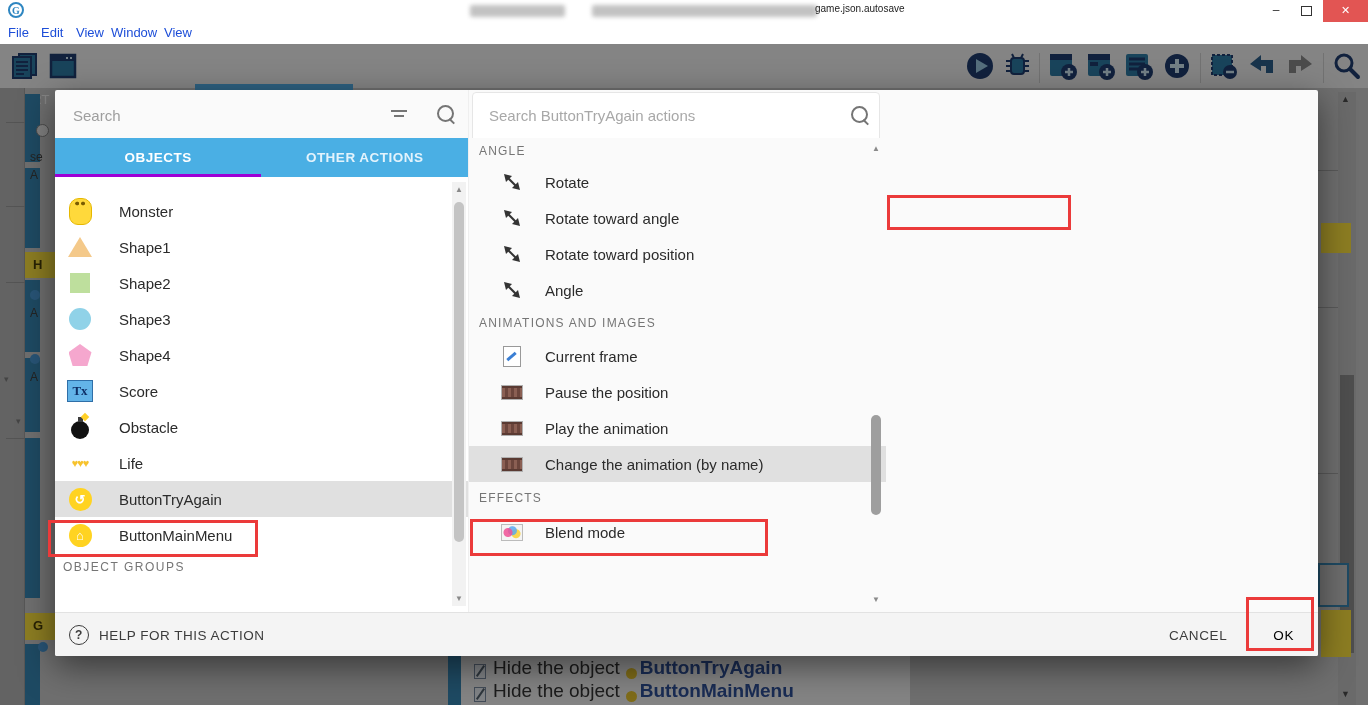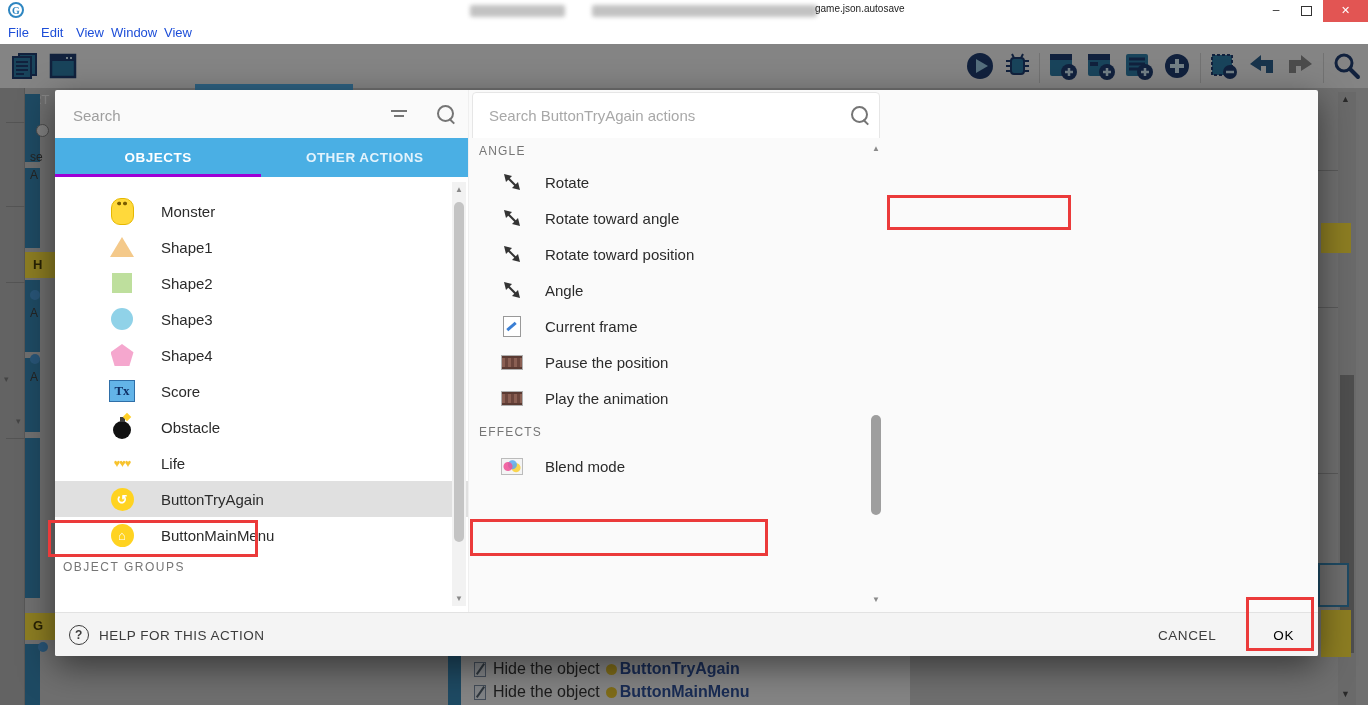--- a/index.html
+++ b/index.html
@@ -32,21 +32,21 @@
   .left-margin{position:absolute;left:0;top:44px;width:24px;height:617px;background:#B5B5B5;border-right:1px solid #9E9E9E;}
   .tree-line{position:absolute;height:1px;background:#9A9A9A;}
   .tree-arrow{position:absolute;color:#7d7d7d;font-size:9px;}
   .ebar{position:absolute;left:25px;width:15px;background:#3888B4;}
   .yrow{position:absolute;left:25px;width:30px;background:#FFE33E;}
   .yrow-letter{position:absolute;color:#4a3e08;font-size:13px;font-weight:bold;}
   .gear-dot{position:absolute;width:10px;height:10px;border-radius:50%;background:#4A9AD8;}
   .clock-dot{position:absolute;width:11px;height:11px;border-radius:50%;background:#ECECEC;border:1px solid #8a8a8a;}
   .event-block{position:absolute;left:448px;top:611px;width:462px;height:50px;background:#F0F0F0;}
   .event-block .drag{position:absolute;left:0;top:0;width:13px;height:50px;background:#3888B4;}
-  .ev-row{position:absolute;left:26px;height:20px;display:flex;align-items:center;font-size:16px;color:#333;}
+  .ev-row{position:absolute;left:26px;height:20px;display:flex;align-items:flex-end;font-size:19px;color:#333;}
   .hide-icon{display:inline-block;width:10px;height:13px;background:#E9EEF4;border:1px solid #7a8aa0;margin-right:7px;position:relative;}
   .hide-icon::after{content:"";position:absolute;left:-1px;top:5px;width:13px;height:2px;background:#55636f;transform:rotate(-55deg);}
   .obj-dot{display:inline-block;width:11px;height:11px;border-radius:50%;background:#E8C52E;margin:0 3px 0 6px;}
   .ev-name{font-weight:bold;color:#2F5099;}
   .bg-scroll{position:absolute;left:1338px;top:48px;width:18px;height:613px;background:#C2C2C2;}
   .bg-thumb{position:absolute;left:1340px;top:331px;width:14px;height:278px;background:#8F8F8F;}
   .bg-arrow{position:absolute;left:1341px;font-size:9px;color:#4e4e4e;}
   .sep-line{position:absolute;left:1318px;width:20px;height:1px;background:#A5A5A5;}
   .yblock{position:absolute;left:1321px;width:30px;background:#FFE33E;}
   .bluebox{position:absolute;left:1318px;top:519px;width:27px;height:40px;border:2px solid #3888B4;background:#C6C6C6;}
@@ -65,21 +65,21 @@
   .mag{width:13px;height:13px;border:2px solid #757575;border-radius:50%;position:absolute;}
   .mag::after{content:"";position:absolute;left:11px;top:11px;width:7px;height:2px;background:#757575;transform:rotate(45deg);transform-origin:0 0;}
   .mag-l{left:382px;top:15px;}
   .tabs{position:absolute;left:0;top:48px;width:413px;height:39px;background:#4AAFE4;display:flex;}
   .tab{width:50%;text-align:center;line-height:39px;color:#fff;font-size:13.5px;font-weight:bold;letter-spacing:.5px;}
   .tab.inactive{color:#E3F3FC;}
   .tab-underline{position:absolute;left:0;top:84px;width:206px;height:4px;background:#9C00D5;}
   .obj-list{position:absolute;left:0;top:87px;width:413px;height:435px;background:#fff;padding-top:16px;box-sizing:border-box;overflow:hidden;}
   .obj-row{height:36px;display:flex;align-items:center;padding-left:12px;}
   .obj-row.selected{background:#E0E0E0;}
-  .oicon{width:26px;height:27px;display:flex;align-items:center;justify-content:center;flex:0 0 26px;margin-left:42px;}
+  .oicon{width:26px;height:27px;display:flex;align-items:center;justify-content:center;flex:0 0 26px;}
   .olabel{margin-left:26px;font-size:15px;color:#2b2b2b;}
   .group-header{margin-top:7px;padding-left:8px;font-size:12px;color:#757575;letter-spacing:1.5px;}
   
   .ic-monster{width:21px;height:25px;border-radius:10px 10px 9px 9px;border:1px solid #e6b800;
     background:radial-gradient(circle at 34% 18%,#7a5c00 1.6px,transparent 2.2px),
                radial-gradient(circle at 62% 18%,#7a5c00 1.6px,transparent 2.2px),#FFD93B;}
   .ic-tri{width:0;height:0;border-left:12px solid transparent;border-right:12px solid transparent;border-bottom:20px solid #F4C98A;}
   .ic-sq{width:20px;height:20px;background:#BEDF9D;}
   .ic-circ{width:22px;height:22px;border-radius:50%;background:#90D2E8;}
   .ic-pent{width:23px;height:22px;background:#F5A7CE;clip-path:polygon(50% 0,100% 38%,82% 100%,18% 100%,0 38%);}
@@ -131,21 +131,21 @@
   .expr-btn{position:absolute;left:343px;top:106px;width:84px;height:33px;background:#4AAFE4;border:none;border-radius:2px;
             box-shadow:0 1px 3px rgba(0,0,0,.35);color:#fff;display:flex;align-items:center;justify-content:center;gap:6px;cursor:pointer;}
   .expr-btn .sigma{font-size:17px;font-weight:bold;}
   .expr-btn .abc{font-size:12.5px;font-weight:bold;}
 
   .dlg-footer{position:absolute;left:0;top:522px;width:1263px;height:44px;background:#F4F4F4;border-top:1px solid #E2E2E2;}
   .help{position:absolute;left:14px;top:0;height:44px;display:flex;align-items:center;gap:10px;color:#3c3c3c;
         font-size:13.5px;letter-spacing:.5px;}
   .qicon{width:18px;height:18px;border:1.5px solid #3c3c3c;border-radius:50%;display:flex;align-items:center;justify-content:center;
          font-size:12px;font-weight:bold;}
-  .footer-actions{position:absolute;right:18px;top:0;height:44px;display:flex;align-items:center;gap:45px;}
+  .footer-actions{position:absolute;right:18px;top:0;height:44px;display:flex;align-items:center;gap:34px;}
   .fbtn{background:none;border:none;font-family:"Liberation Sans",sans-serif;font-size:13.5px;letter-spacing:.6px;cursor:pointer;}
   .fbtn.cancel{color:#3c3c3c;}
   .fbtn.ok{color:#000000;}
 
   .hl{position:absolute;border:3px solid #EB3A3A;box-sizing:border-box;pointer-events:none;}
 </style>
 </head>
 <body>
 
 <div class="titlebar">
@@ -422,37 +422,44 @@
         <div class="act-row">
           <span class="aicon">
               <svg width="20" height="20">
                 <path d="M4 4 L16 16" stroke="#333" stroke-width="2"></path>
                 <polygon points="2,2 10,4 4,10" fill="#333"></polygon>
                 <polygon points="18,18 10,16 16,10" fill="#333"></polygon>
               </svg>
             </span>
           <span class="alabel">Angle</span>
         </div>
+        <div class="sec-h h30">ANIMATIONS AND IMAGES</div>
         <div class="act-row">
           <span class="aicon">
               <span class="frame-ic"></span>
             </span>
           <span class="alabel">Current frame</span>
         </div>
         <div class="act-row">
           <span class="aicon">
               <span class="film"></span>
             </span>
           <span class="alabel">Pause the position</span>
         </div>
         <div class="act-row">
           <span class="aicon">
               <span class="film"></span>
             </span>
           <span class="alabel">Play the animation</span>
+        </div>
+        <div class="act-row selected">
+          <span class="aicon">
+              <span class="film"></span>
+            </span>
+          <span class="alabel">Change the animation (by name)</span>
         </div>
         <div class="sec-h h32">EFFECTS</div>
         <div class="act-row">
           <span class="aicon">
               <span class="blend-ic"></span>
             </span>
           <span class="alabel">Blend mode</span>
         </div>
       </div>
       <span class="scroll-arrow" style="right:5px;top:54px;">▲</span>

